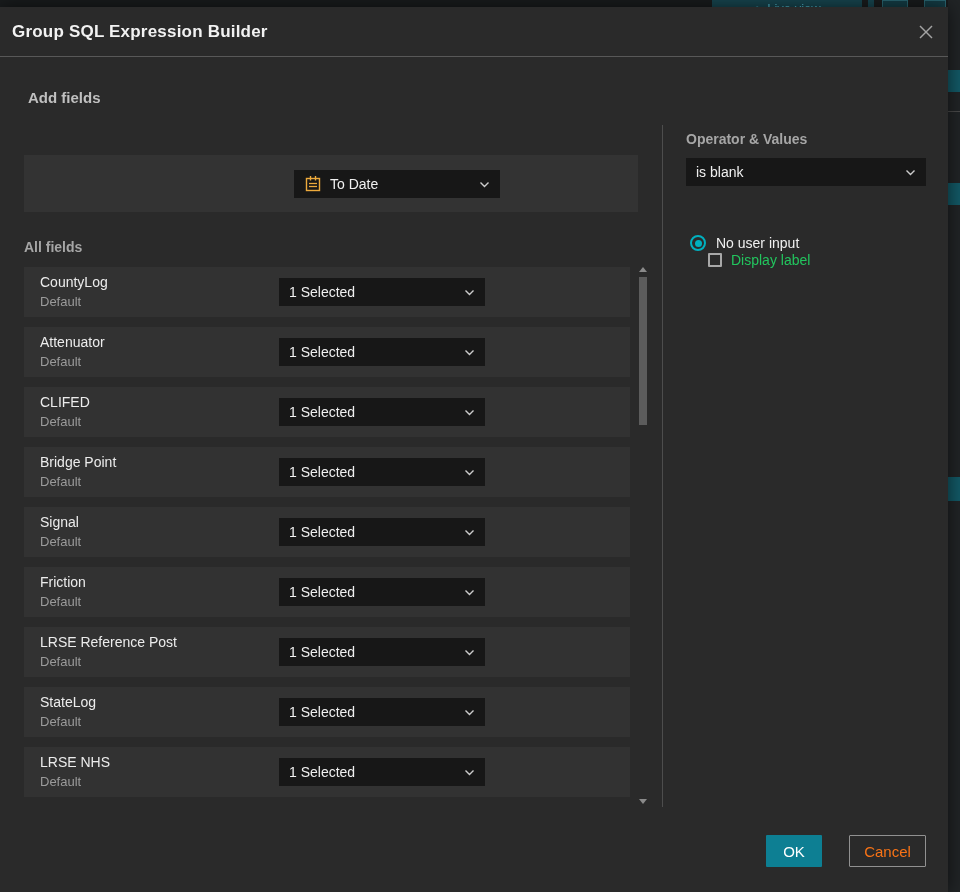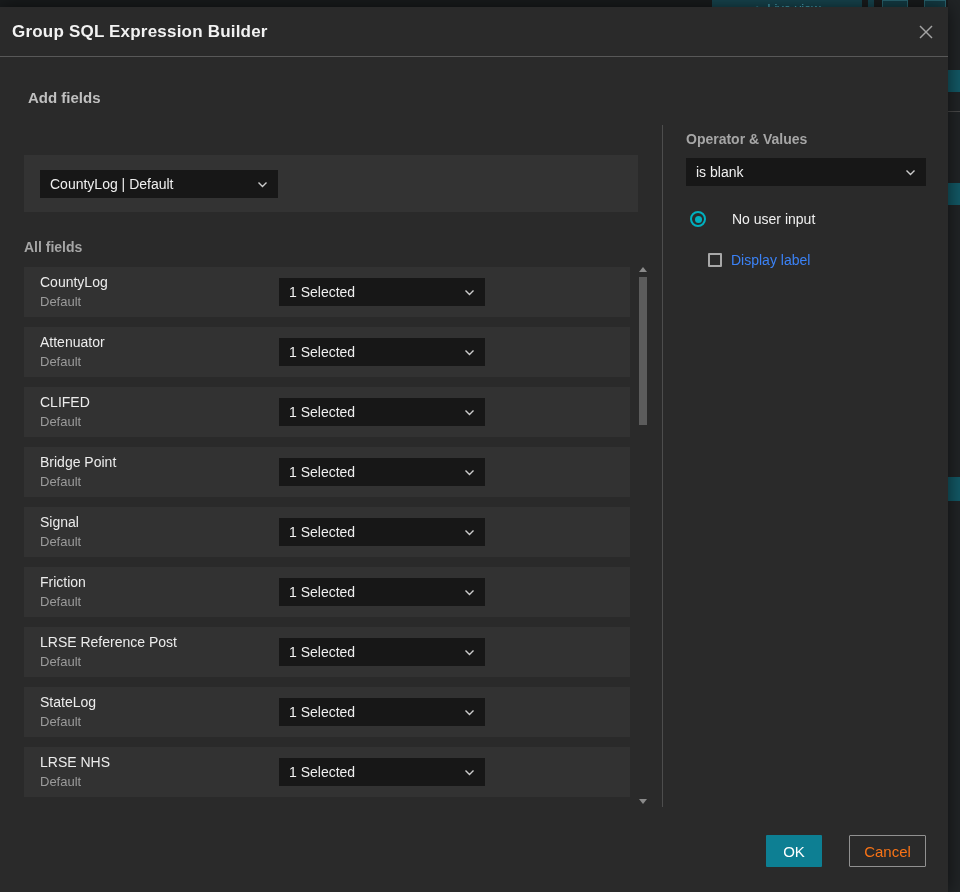--- a/index.html
+++ b/index.html
@@ -49,28 +49,28 @@
   .sb-arrow-up { position:absolute; left:1px; top:4px; width:0; height:0; border-left:4px solid transparent; border-right:4px solid transparent; border-bottom:5px solid #8a8a8a; }
   .sb-thumb { position:absolute; left:1px; top:14px; width:8px; height:148px; background:#5c5c5c; }
   .sb-arrow-down { position:absolute; left:1px; top:536px; width:0; height:0; border-left:4px solid transparent; border-right:4px solid transparent; border-top:5px solid #8a8a8a; }
 
   .v-divider { position:absolute; left:662px; top:118px; width:1px; height:682px; background:#4d4d4d; }
 
   
   .op-label { left:686px; top:124px; }
   .dd-operator { left:686px; top:151px; width:240px; }
 
-  .radio-row { position:absolute; left:690px; top:204px; display:flex; align-items:center; gap:26px; cursor:pointer; }
+  .radio-row { position:absolute; left:690px; top:228px; display:flex; align-items:center; gap:10px; cursor:pointer; }
   .radio-outer { width:16px; height:16px; border-radius:50%; border:2px solid #00b0bf; display:flex; align-items:center; justify-content:center; }
   .radio-dot { width:7px; height:7px; border-radius:50%; background:#00b0bf; }
   .radio-label { font-size:14px; color:#f0f0f0; }
 
   .check-row { position:absolute; left:708px; top:245px; display:flex; align-items:center; gap:9px; cursor:pointer; }
   .checkbox { width:14px; height:14px; border:2px solid #a8a8a8; border-radius:1px; background:transparent; }
-  .check-label { font-size:14px; color:#3b82f6; }
+  .check-label { font-size:14px; color:#22c55e; }
 
   
   .btn { position:absolute; top:828px; height:32px; font-size:15px; display:flex; align-items:center; justify-content:center; cursor:pointer; border-radius:1px; }
   .btn-ok { left:766px; width:56px; background:#0d7f93; color:#ffffff; }
   .btn-cancel { left:849px; width:77px; background:transparent; border:1px solid #919191; color:#f97316; }
 </style>
 </head>
 <body>
 
 <div class="stage">
@@ -101,22 +101,29 @@
           <line x1="2" y1="2" x2="14" y2="14" stroke-width="1.4"></line>
           <line x1="14" y1="2" x2="2" y2="14" stroke-width="1.4"></line>
         </svg>
       </div>
     </div>
 
     <div class="section-title">Add fields</div>
 
     <div class="group-label main-label">Main field</div>
     <div class="main-row">
-      <div class="dropdown dd-main-field">
-        <span class="dd-text">CountyLog | Default</span>
+      <div class="dropdown dd-main-stat">
+        <svg class="cal-icon" viewBox="0 0 18 18">
+          <rect x="2.5" y="3.5" width="13" height="12" fill="none" stroke="#edaa3c" stroke-width="1.4"></rect>
+          <line x1="6.5" y1="1" x2="6.5" y2="5.5" stroke="#edaa3c" stroke-width="1.4"></line>
+          <line x1="11.5" y1="1" x2="11.5" y2="5.5" stroke="#edaa3c" stroke-width="1.4"></line>
+          <line x1="5" y1="8.5" x2="13" y2="8.5" stroke="#edaa3c" stroke-width="1.3"></line>
+          <line x1="5" y1="11.5" x2="13" y2="11.5" stroke="#edaa3c" stroke-width="1.3"></line>
+        </svg>
+        <span class="dd-text">To Date</span>
         <svg class="chev" width="11" height="7" viewBox="0 0 11 7">
           <polyline points="1.5,1.5 5.5,5.5 9.5,1.5" fill="none" stroke="#cccccc" stroke-width="1.4"></polyline>
         </svg>
       </div>
     </div>
 
     <div class="group-label allfields-label">All fields</div>
 
     <div class="field-row" style="top:260px">
       <div class="fr-name">CountyLog</div>

